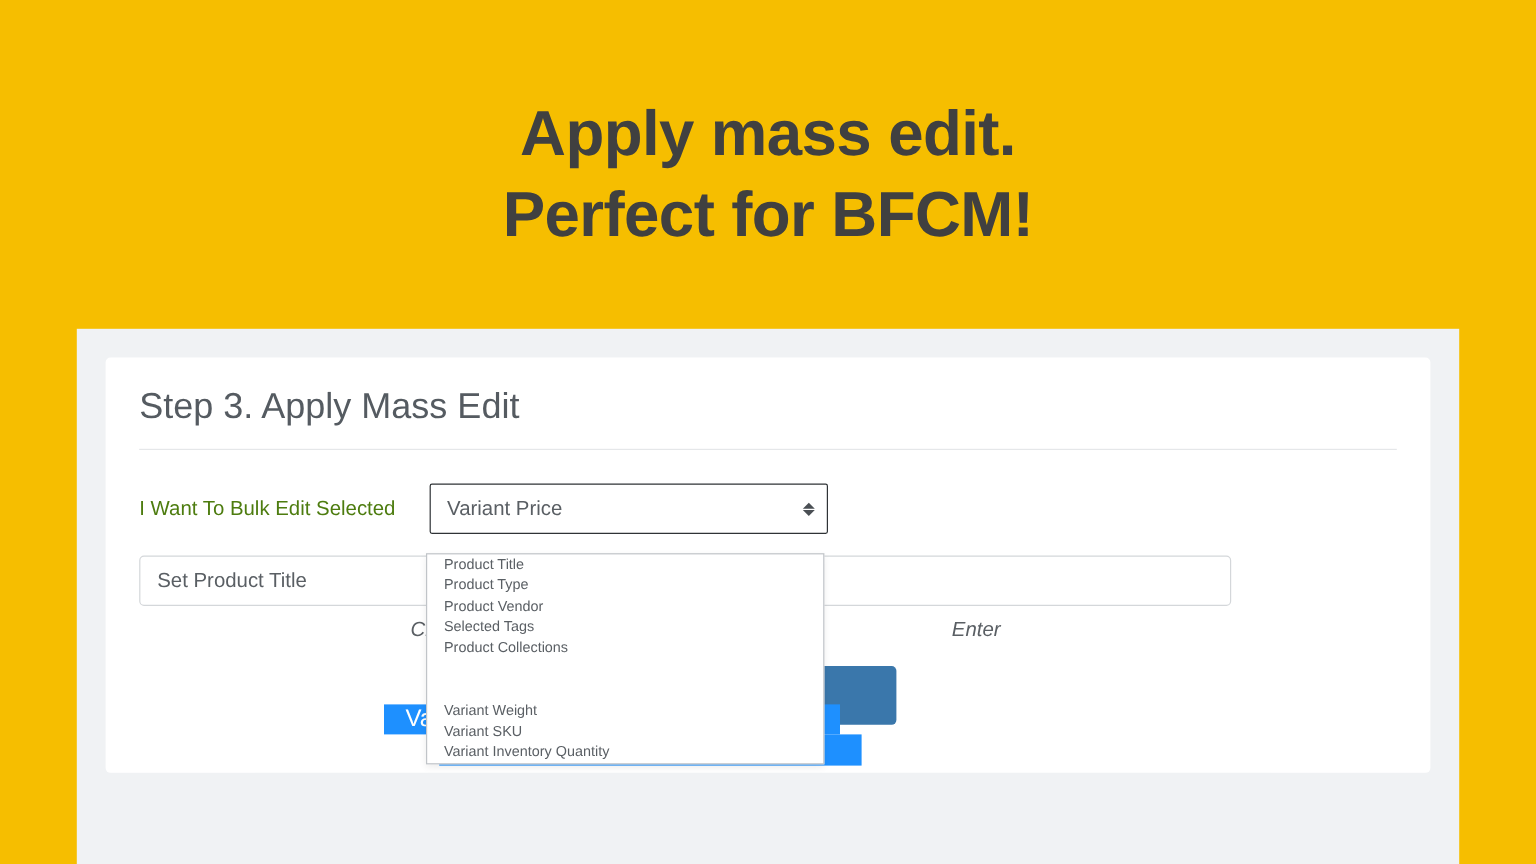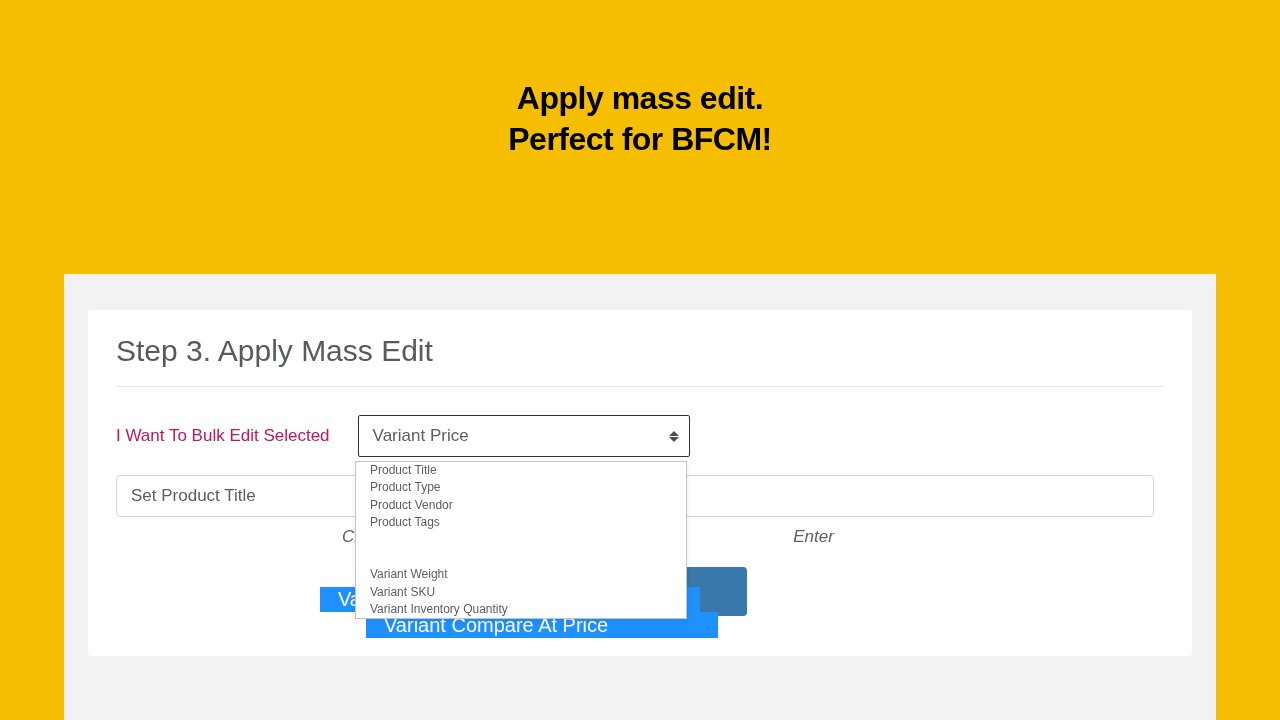--- a/index.html
+++ b/index.html
@@ -9,34 +9,34 @@
     background: #f6be00;
     font-family: -apple-system, BlinkMacSystemFont, "Segoe UI", Helvetica, Arial, sans-serif;
     overflow: hidden;
     position: relative;
   }
   .hero {
     text-align: center;
     padding-top: 78px;
   }
   .hero h1 {
-    font-size: 32px;
+    font-size: 53px;
     font-weight: 600;
-    color: #000000;
+    color: #404040;
     line-height: 1.28;
     letter-spacing: -0.5px;
   }
   .panel-outer {
     position: absolute;
     top: 274px;
     left: 64px;
     right: 64px;
     bottom: 0;
     background: #f0f2f4;
-    padding: 36px 24px 0 24px;
+    padding: 24px 24px 0 24px;
   }
   .panel-inner {
     background: #fff;
     border-radius: 4px;
     padding: 24px 28px 40px 28px;
     box-shadow: 0 0 0 rgba(0,0,0,0);
   }
   .step-title {
     font-size: 30px;
     font-weight: 500;
@@ -46,21 +46,21 @@
     margin-bottom: 28px;
   }
   .row {
     display: flex;
     align-items: center;
     gap: 28px;
     margin-bottom: 18px;
   }
   .label {
     font-size: 17px;
-    color: #be185d;
+    color: #4d7c0f;
     white-space: nowrap;
   }
   .select-box {
     width: 332px;
     height: 42px;
     border: 1.5px solid #2f3336;
     border-radius: 2px;
     display: flex;
     align-items: center;
     padding: 0 14px;
@@ -133,21 +133,21 @@
     font-size: 20px;
     font-weight: 500;
     padding-left: 18px;
     line-height: 25px;
     display: block;
   }
   .highlighted-2 span {
     line-height: 26px;
   }
   .text-input {
-    width: 1038px;
+    width: 910px;
     height: 42px;
     border: 1px solid #d4d7da;
     border-radius: 4px;
     padding: 0 14px;
     font-size: 17px;
     color: #5a5f64;
     background: #fff;
     display: flex;
     align-items: center;
   }
@@ -207,21 +207,22 @@
     </div>
 
     <button class="start-btn">Start</button>
   </div>
 </div>
 
 <div class="dropdown">
   <div class="opt">Product Title</div>
   <div class="opt">Product Type</div>
   <div class="opt">Product Vendor</div>
-  <div class="opt">Product Tags</div>
+  <div class="opt">Selected Tags</div>
+  <div class="opt">Product Collections</div>
   <div class="opt" style="visibility:hidden">Variant Price</div>
   <div class="opt" style="visibility:hidden">Variant Compare At Price</div>
   <div class="opt">Variant Weight</div>
   <div class="opt">Variant SKU</div>
   <div class="opt">Variant Inventory Quantity</div>
 </div>
 
 <div class="highlighted-1">
   <span>Variant Price</span>
 </div>

